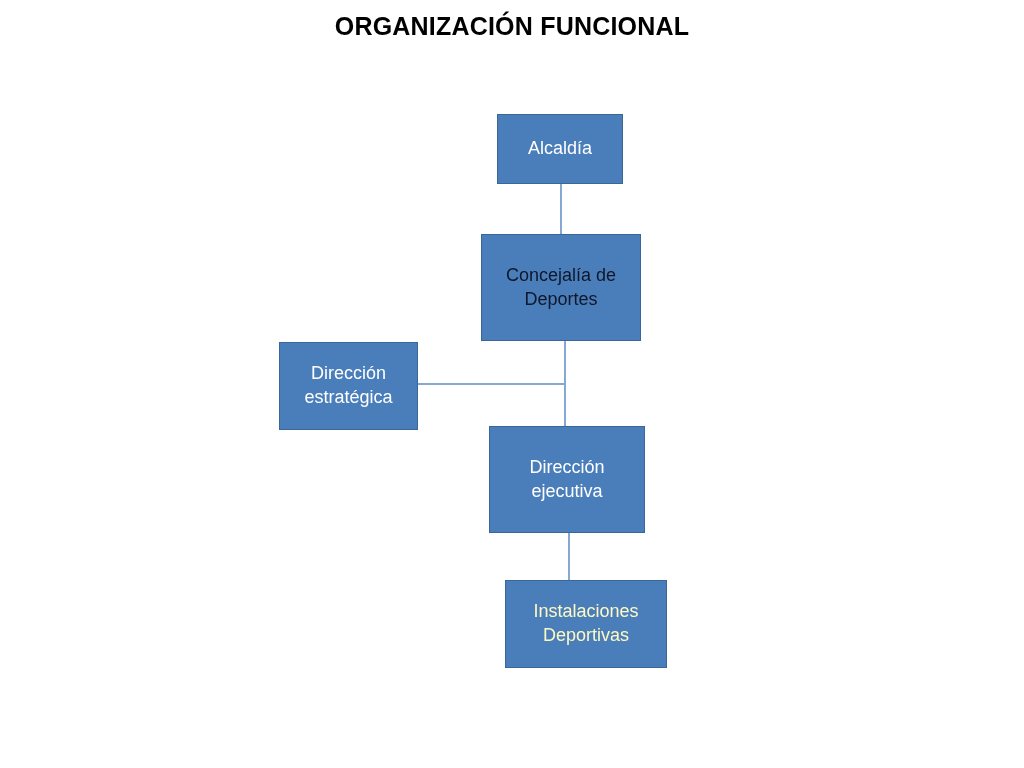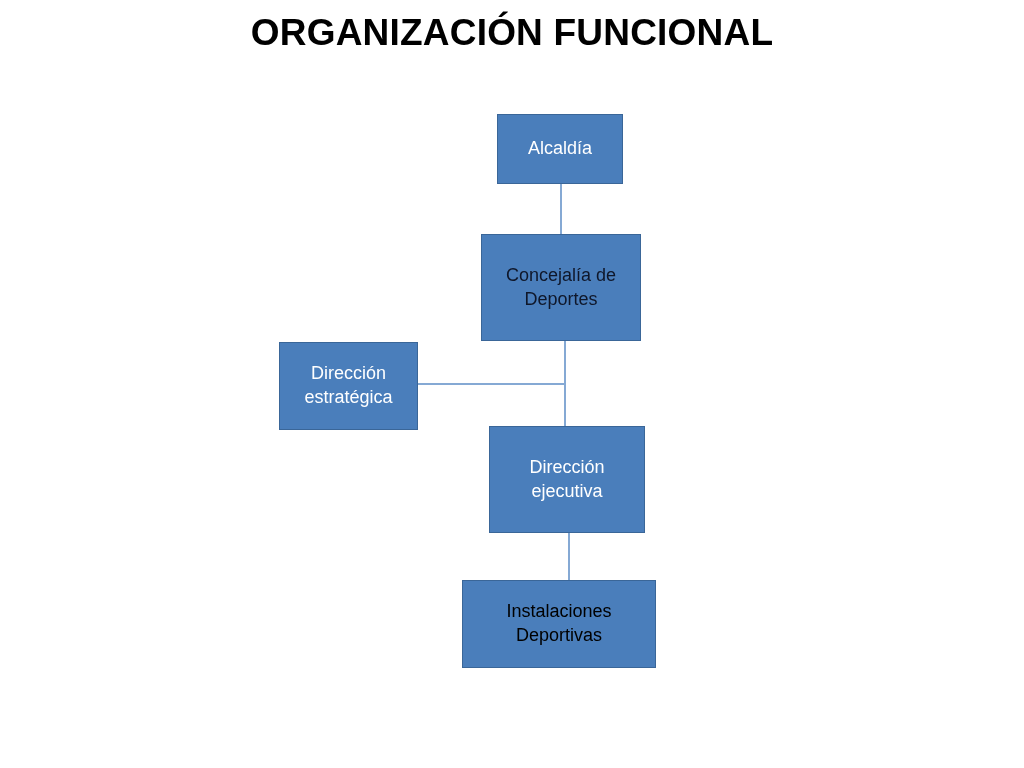--- a/index.html
+++ b/index.html
@@ -18,21 +18,21 @@
     width: 1024px;
     height: 768px;
     background: #ffffff;
   }
   #chart-title {
     position: absolute;
     left: 0;
     top: 12px;
     width: 1024px;
     text-align: center;
-    font-size: 37px;
+    font-size: 25px;
     font-weight: bold;
     color: #000000;
     letter-spacing: 0.2px;
     font-family: "Liberation Sans", sans-serif;
     white-space: nowrap;
   }
   .node {
     position: absolute;
     box-sizing: border-box;
     background: #4a7ebb;
@@ -88,19 +88,19 @@
 Deportes</span>
       </div>
       <div class="node" style="left: 279px; top: 342px; width: 139px; height: 88px; background: rgb(74, 126, 187); border-color: rgb(58, 102, 152); color: rgb(255, 255, 255);">
         <span class="node-label">Dirección
 estratégica</span>
       </div>
       <div class="node" style="left: 489px; top: 426px; width: 156px; height: 107px; background: rgb(74, 126, 187); border-color: rgb(58, 102, 152); color: rgb(255, 255, 255);">
         <span class="node-label">Dirección
 ejecutiva</span>
       </div>
-      <div class="node" style="left: 462px; top: 580px; width: 194px; height: 88px; background: rgb(74, 126, 187); border-color: rgb(58, 102, 152); color: #000000;">
+      <div class="node" style="left: 505px; top: 580px; width: 162px; height: 88px; background: rgb(74, 126, 187); border-color: rgb(58, 102, 152); color: #fef9c3;">
         <span class="node-label">Instalaciones
 Deportivas</span>
       </div>
     </div>
 
 </div>
 
 </body></html>

